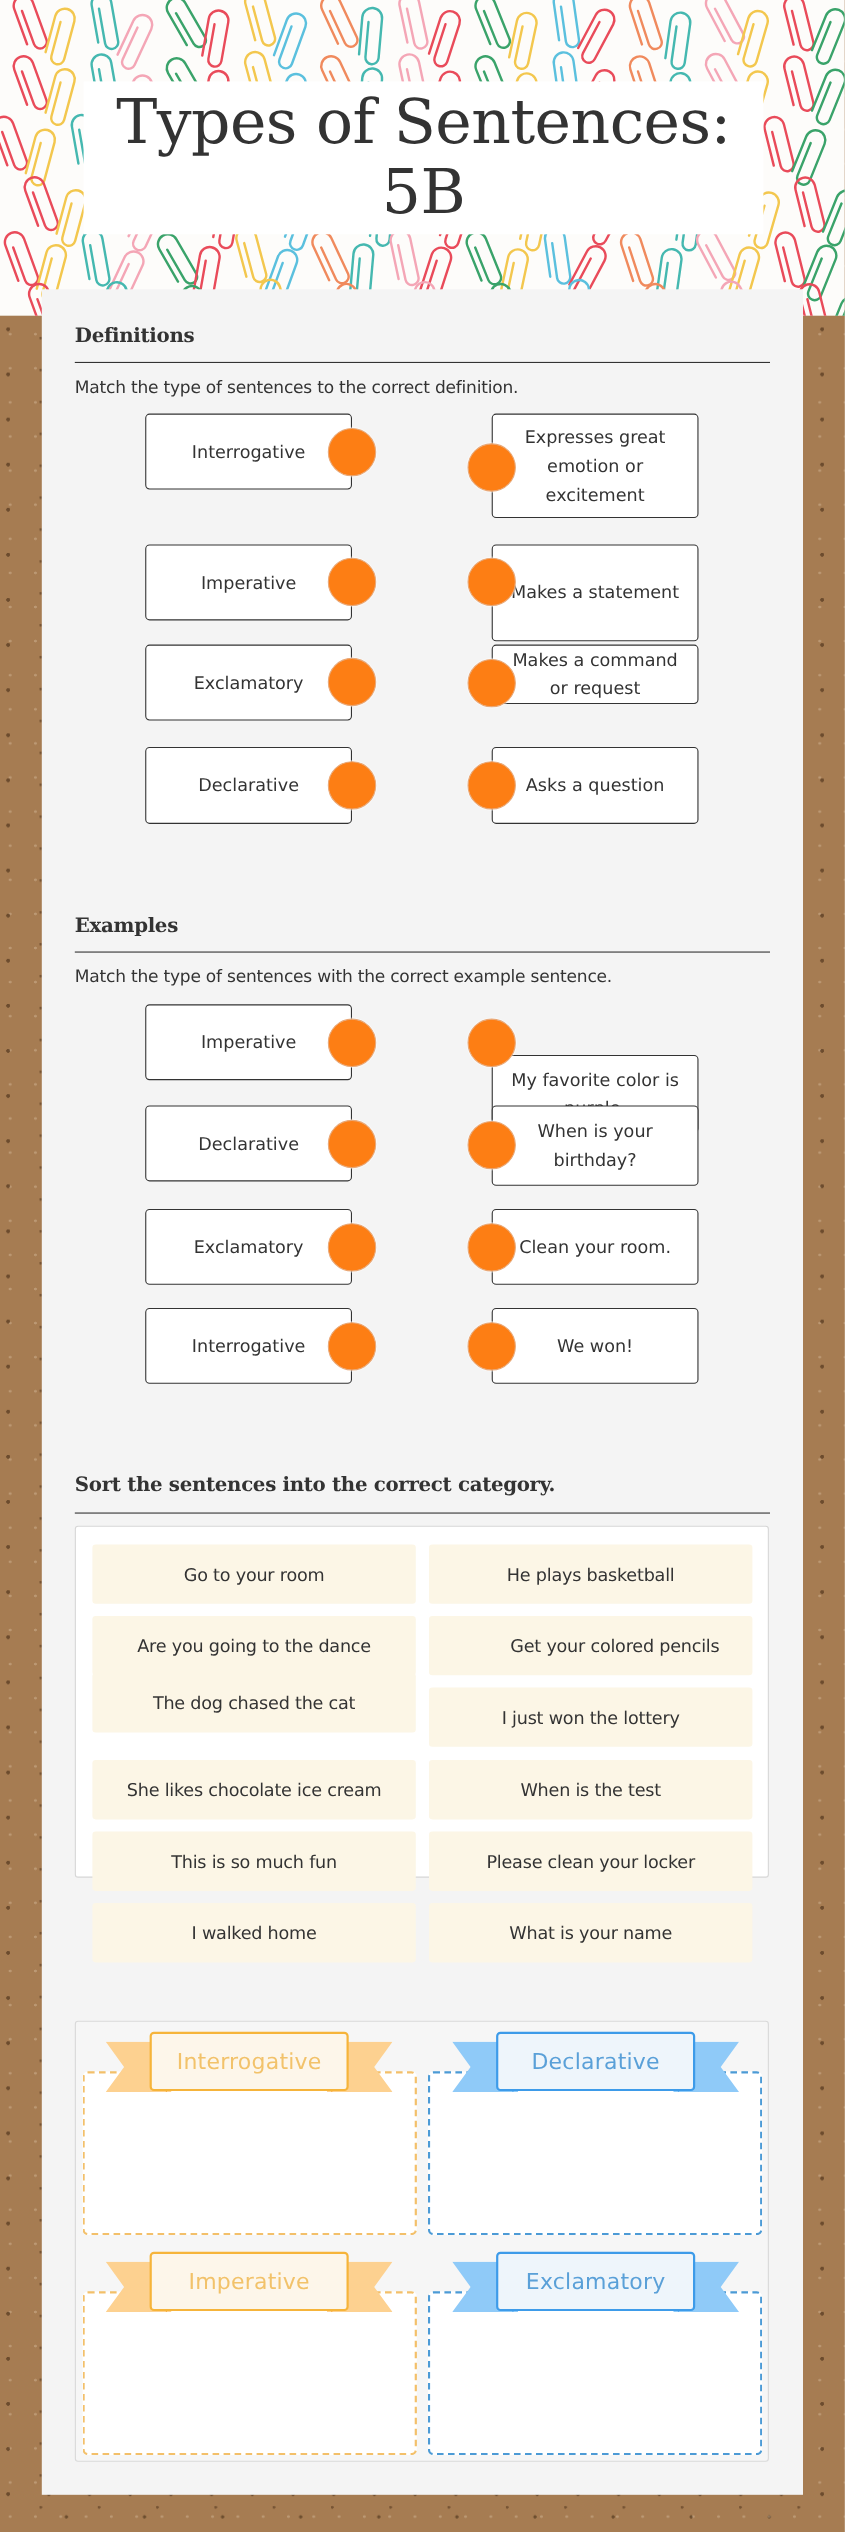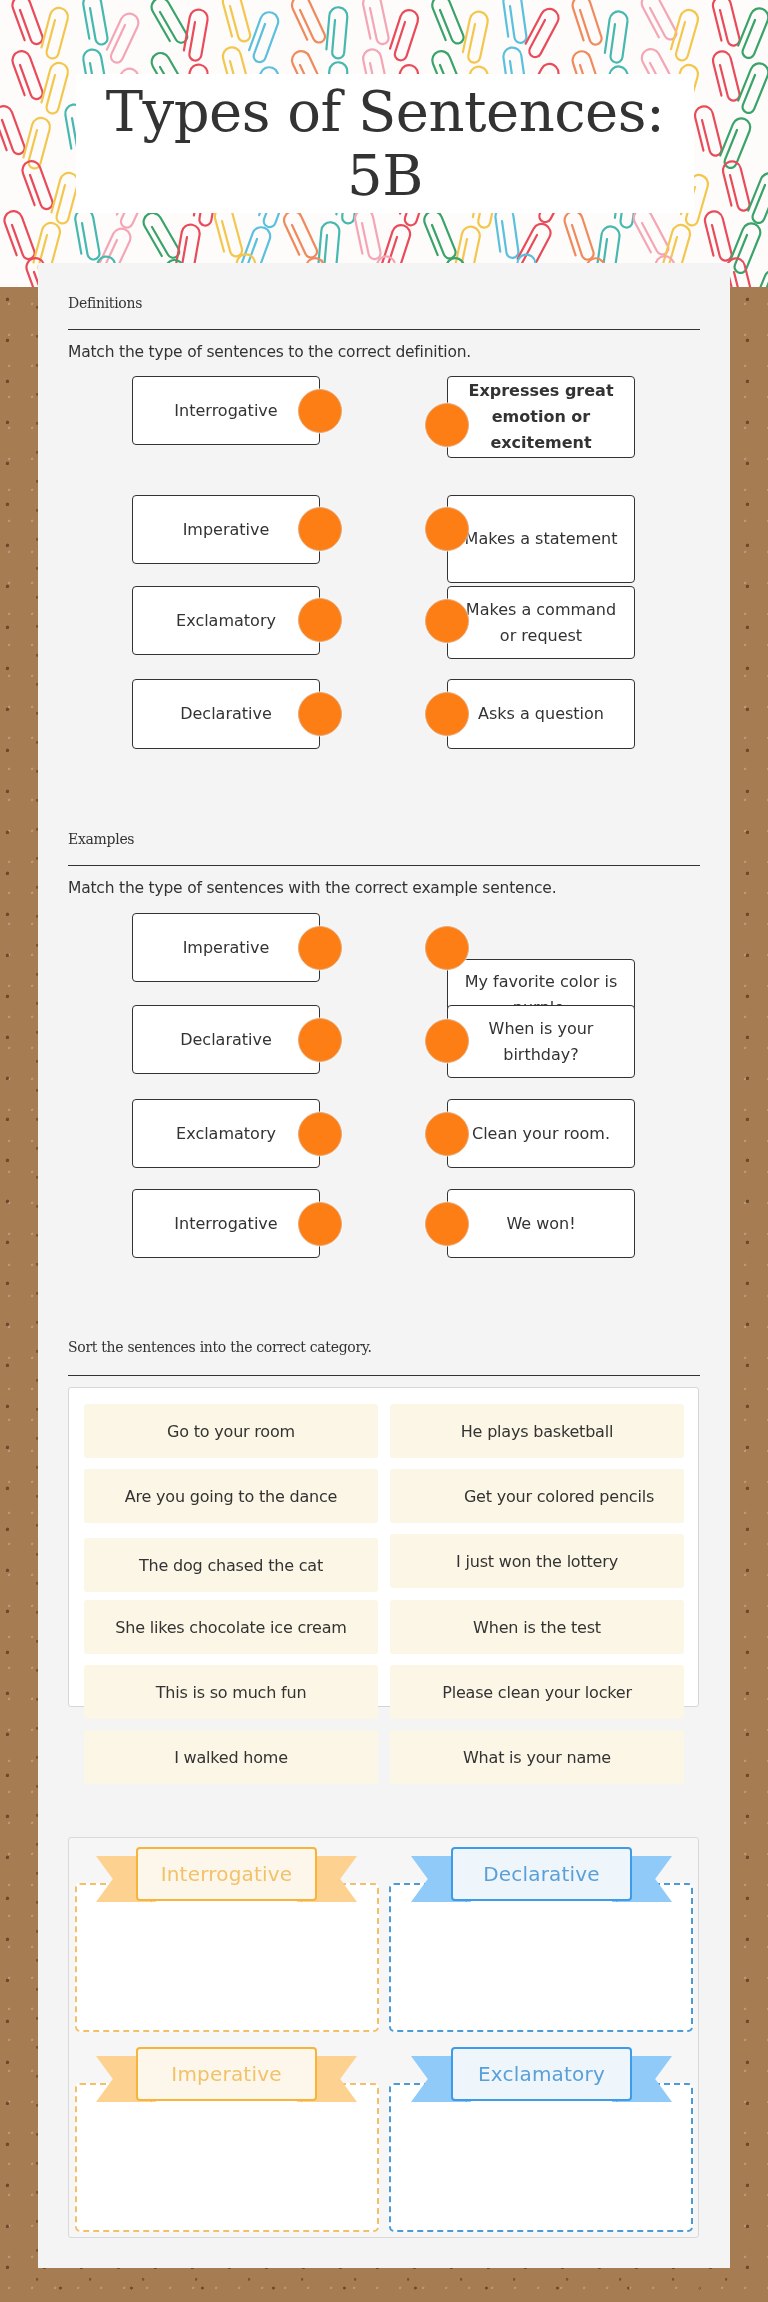--- a/index.html
+++ b/index.html
@@ -40,21 +40,21 @@
     }
 
     
     .panel {
       position: absolute; left: 38px; top: 263px; width: 692px; height: 2005px;
       background: #f4f4f4;
     }
     .sec-title {
       position: absolute; left: 30px;
       font-family: "DejaVu Serif", serif;
-      font-size: 14px; color: #333; font-weight: normal;
+      font-size: 18px; color: #333; font-weight: bold;
       letter-spacing: -0.3px;
     }
     .sec-rule {
       position: absolute; left: 30px; width: 632px; height: 1px; background: #333;
     }
     .instr {
       position: absolute; left: 30px;
       font-size: 15.5px; color: #333;
       letter-spacing: -0.2px;
     }
@@ -186,39 +186,39 @@
 <div class="panel">
 
   <h2 class="sec-title" style="top:32px;">Definitions</h2>
   <div class="sec-rule" style="top:66px;"></div>
   <p class="instr" style="top:80px;">Match the type of sentences to the correct definition.</p>
 
   <div class="mbox left" style="top:113px;height:69px;">
       <span>Interrogative</span>
     </div>
   <div class="dot" style="left:260px;top:126px;"></div>
-  <div class="mbox right" style="top:113px;height:82px;font-weight:bold;">
+  <div class="mbox right" style="top:113px;height:95px;">
       <span>Expresses great emotion or excitement</span>
     </div>
   <div class="dot" style="left:387px;top:140px;"></div>
 
   <div class="mbox left" style="top:232px;height:69px;">
       <span>Imperative</span>
     </div>
   <div class="dot" style="left:260px;top:244px;"></div>
   <div class="mbox right" style="top:232px;height:88px;">
       <span>Makes a statement</span>
     </div>
   <div class="dot" style="left:387px;top:244px;"></div>
 
   <div class="mbox left" style="top:323px;height:69px;">
       <span>Exclamatory</span>
     </div>
   <div class="dot" style="left:260px;top:335px;"></div>
-  <div class="mbox right" style="top:323px;height:73px;">
+  <div class="mbox right" style="top:323px;height:54px;">
       <span>Makes a command or request</span>
     </div>
   <div class="dot" style="left:387px;top:336px;"></div>
 
   <div class="mbox left" style="top:416px;height:70px;">
       <span>Declarative</span>
     </div>
   <div class="dot" style="left:260px;top:429px;"></div>
   <div class="mbox right" style="top:416px;height:70px;">
       <span>Asks a question</span>
@@ -274,21 +274,21 @@
       </div>
     <div class="chip" style="left:321px;top:16px;">
         <span>He plays basketball</span>
       </div>
     <div class="chip" style="left:15px;top:81px;">
         <span>Are you going to the dance</span>
       </div>
     <div class="chip" style="left:321px;top:81px;padding-left:44px;">
         <span>Get your colored pencils</span>
       </div>
-    <div class="chip" style="left:15px;top:150px;">
+    <div class="chip" style="left:15px;top:133px;">
         <span>The dog chased the cat</span>
       </div>
     <div class="chip" style="left:321px;top:146px;">
         <span>I just won the lottery</span>
       </div>
     <div class="chip" style="left:15px;top:212px;">
         <span>She likes chocolate ice cream</span>
       </div>
     <div class="chip" style="left:321px;top:212px;">
         <span>When is the test</span>

